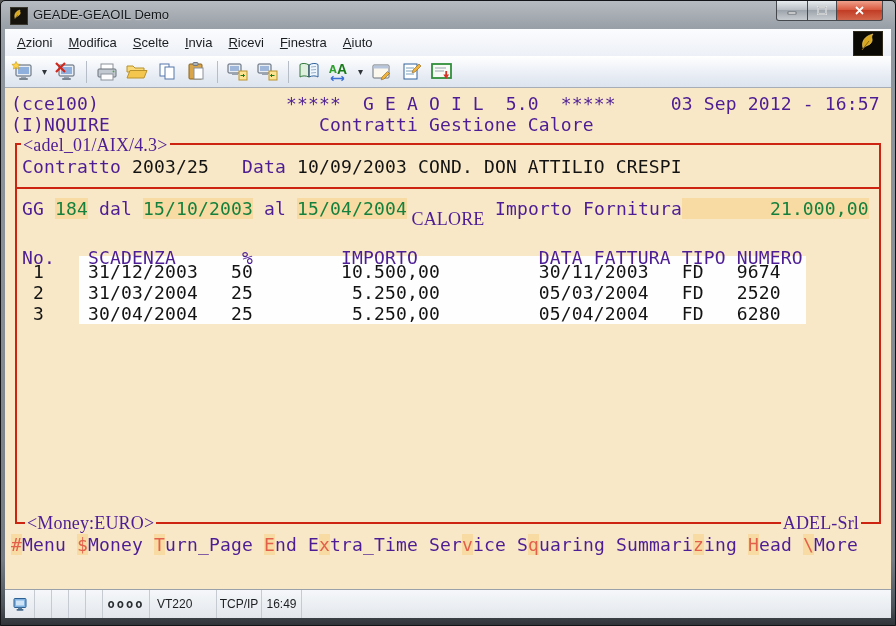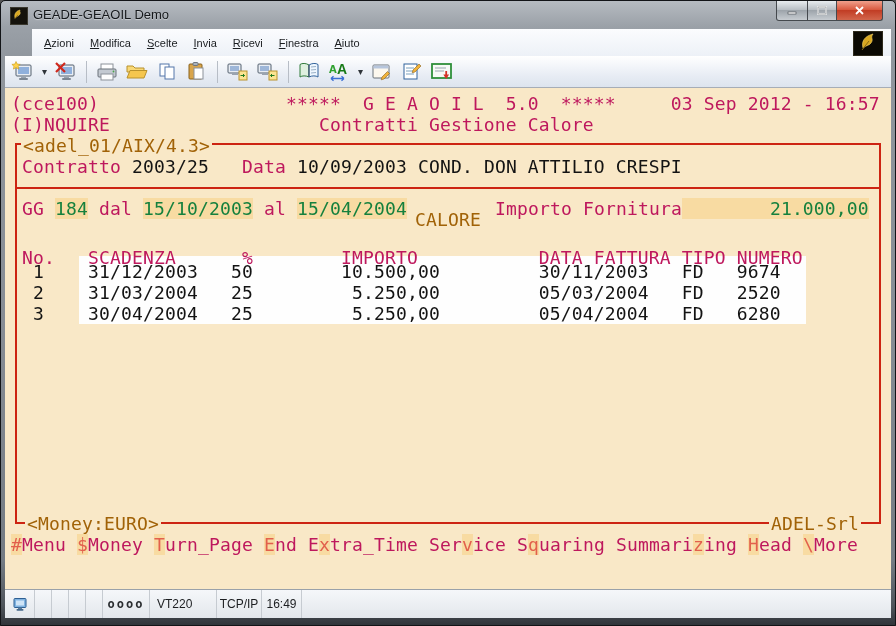--- a/index.html
+++ b/index.html
@@ -14,43 +14,43 @@
   .apptitle{position:absolute;left:32px;top:6px;font-size:13px;color:#15181b;text-shadow:0 1px 1px rgba(255,255,255,.45);}
   .capbtns{position:absolute;top:0;right:12px;display:flex;}
   .capbtn{height:19px;border:1px solid #45494e;border-top:none;display:flex;align-items:center;justify-content:center;
           background:linear-gradient(#e8ecef,#b9bfc5 45%,#9aa1a8 46%,#c7ccd1);}
   .capbtn.min{width:30px;border-radius:0 0 0 3px;}
   .capbtn.max{width:28px;border-left:none;}
   .capbtn.close{width:45px;border-left:none;border-radius:0 0 3px 0;
           background:linear-gradient(#f0a08c,#d95b41 45%,#c03a22 46%,#d2664c);}
   
   .menubar{position:absolute;left:4px;right:4px;top:28px;height:27px;
-           background:linear-gradient(#fbfcfe,#edf1f7);display:flex;align-items:center;padding-left:4px;box-sizing:border-box;font-size:11px;color:#1a1d20;margin-left:27px;}
+           background:linear-gradient(#fbfcfe,#edf1f7);display:flex;align-items:center;padding-left:4px;box-sizing:border-box;font-size:13px;color:#1a1d20;}
   .mitem{display:inline-block;padding:4px 8px;}
   .mitem::first-letter{text-decoration:underline;}
   .menulogo{position:absolute;right:8px;top:2px;width:28px;height:23px;background:#0b0903;border:1px solid #2e2a1c;}
   
   .toolbar{position:absolute;left:4px;right:4px;top:55px;height:32px;box-sizing:border-box;
            background:linear-gradient(#ffffff,#e7ecf4 65%,#dde4ee);border-bottom:1px solid #a6adb7;
            display:flex;align-items:center;padding:0 5px;gap:4px;}
   .ticon{width:26px;height:24px;display:flex;align-items:center;justify-content:center;border-radius:3px;}
   .tsep{width:1px;height:22px;background:#b7bdc6;margin:0 3px;}
   .darr{font-size:10px;color:#2f343a;width:9px;text-align:center;}
   
   .term{position:absolute;left:4px;right:4px;top:87px;bottom:34px;background:#f9e8c7;overflow:hidden;
         font-family:"DejaVu Sans Mono",monospace;font-size:18px;line-height:21px;letter-spacing:0.16px;}
   .tline{position:absolute;left:6px;height:21px;white-space:pre;}
-  .c-g{color:#be185d;}
+  .c-g{color:#4c1d95;}
   .c-v{color:#131313;font-weight:400;}
   .c-hl{color:#15803d;background:#f8dba2;}
   .c-hot{color:#e2604c;background:#f8dba2;}
   .redbox{position:absolute;left:10px;top:55px;width:866px;height:381px;border:2px solid #cd2412;box-sizing:border-box;}
   .calore-line{position:absolute;left:12px;top:99px;width:862px;height:2px;background:#cd2412;}
   .whitestripe{position:absolute;left:74px;top:168px;width:727px;height:68px;background:#fefefe;}
-  .ftag{position:absolute;height:21px;background:#f9e8c7;padding:0 2px;color:#a16207;white-space:pre;}
+  .ftag{position:absolute;height:21px;background:#f9e8c7;padding:0 2px;color:#4c1d95;white-space:pre;font-family:Liberation Serif, serif;}
   
   .statusbar{position:absolute;left:4px;right:4px;bottom:7px;height:29px;box-sizing:border-box;
              background:linear-gradient(#f5f7fa,#e3e7ec);border-top:1px solid #9aa1a9;
              display:flex;align-items:stretch;font-size:12px;color:#1c1e21;}
   .scell{border-right:1px solid #c6cbd1;display:flex;align-items:center;justify-content:center;box-sizing:border-box;}
   .leds{font-family:"DejaVu Sans Mono",monospace;font-size:12px;font-weight:700;letter-spacing:2px;color:#2b2e31;}
 </style>
 </head>
 <body>
 

